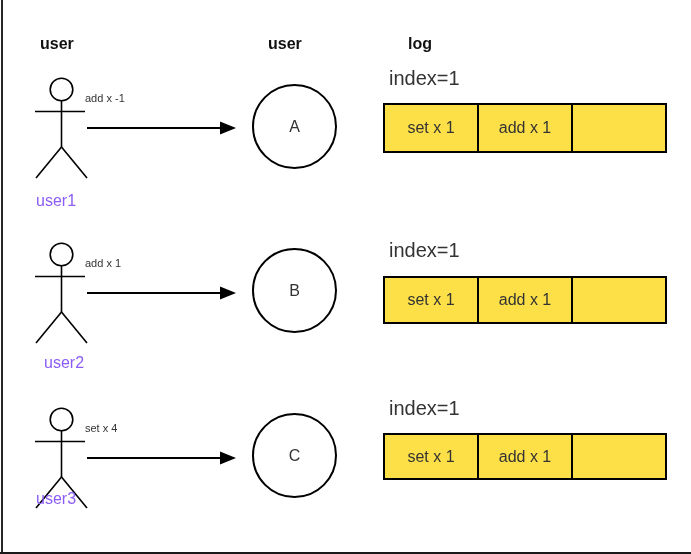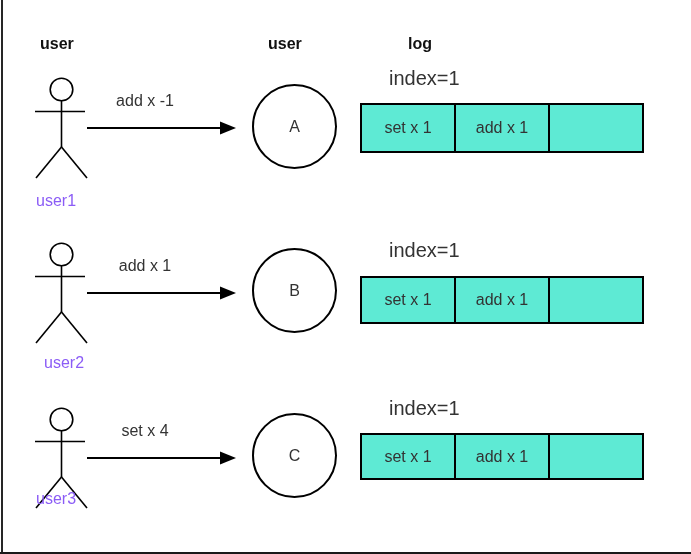--- a/index.html
+++ b/index.html
@@ -22,35 +22,35 @@
   .hdr {
     position: absolute; top: 35px;
     font-size: 16px; font-weight: 700; color: #111111;
     white-space: nowrap;
   }
   .figure, .arrow { position: absolute; }
   .ulabel {
     position: absolute; font-size: 16px; color: #8b5cf6; white-space: nowrap;
   }
   .cmd {
-    position: absolute; width: 120px; text-align: center;
-    font-size: 16px; color: #333333; white-space: nowrap;
+    position: absolute; width: 120px; 
+    font-size: 11px; color: #333333; white-space: nowrap;
   }
   .node {
     position: absolute; width: 85px; height: 85px; box-sizing: border-box;
     border: 2px solid #000000; border-radius: 50%;
     display: flex; align-items: center; justify-content: center;
     font-size: 16px; color: #333333; background: #ffffff;
   }
   .idx {
     position: absolute; font-size: 20px; color: #333333; white-space: nowrap;
   }
   .logtable {
-    position: absolute; left: 360px; width: 284px; box-sizing: border-box;
-    border: 2px solid #000000; background: #5eead4;
+    position: absolute; left: 383px; width: 284px; box-sizing: border-box;
+    border: 2px solid #000000; background: #fde047;
     display: flex;
   }
   .cell {
     flex: 1 1 0; border-right: 2px solid #000000;
     display: flex; align-items: center; justify-content: center;
     font-size: 16px; color: #333333; white-space: nowrap;
   }
   .cell:last-child { border-right: none; }
 </style>
 </head>

